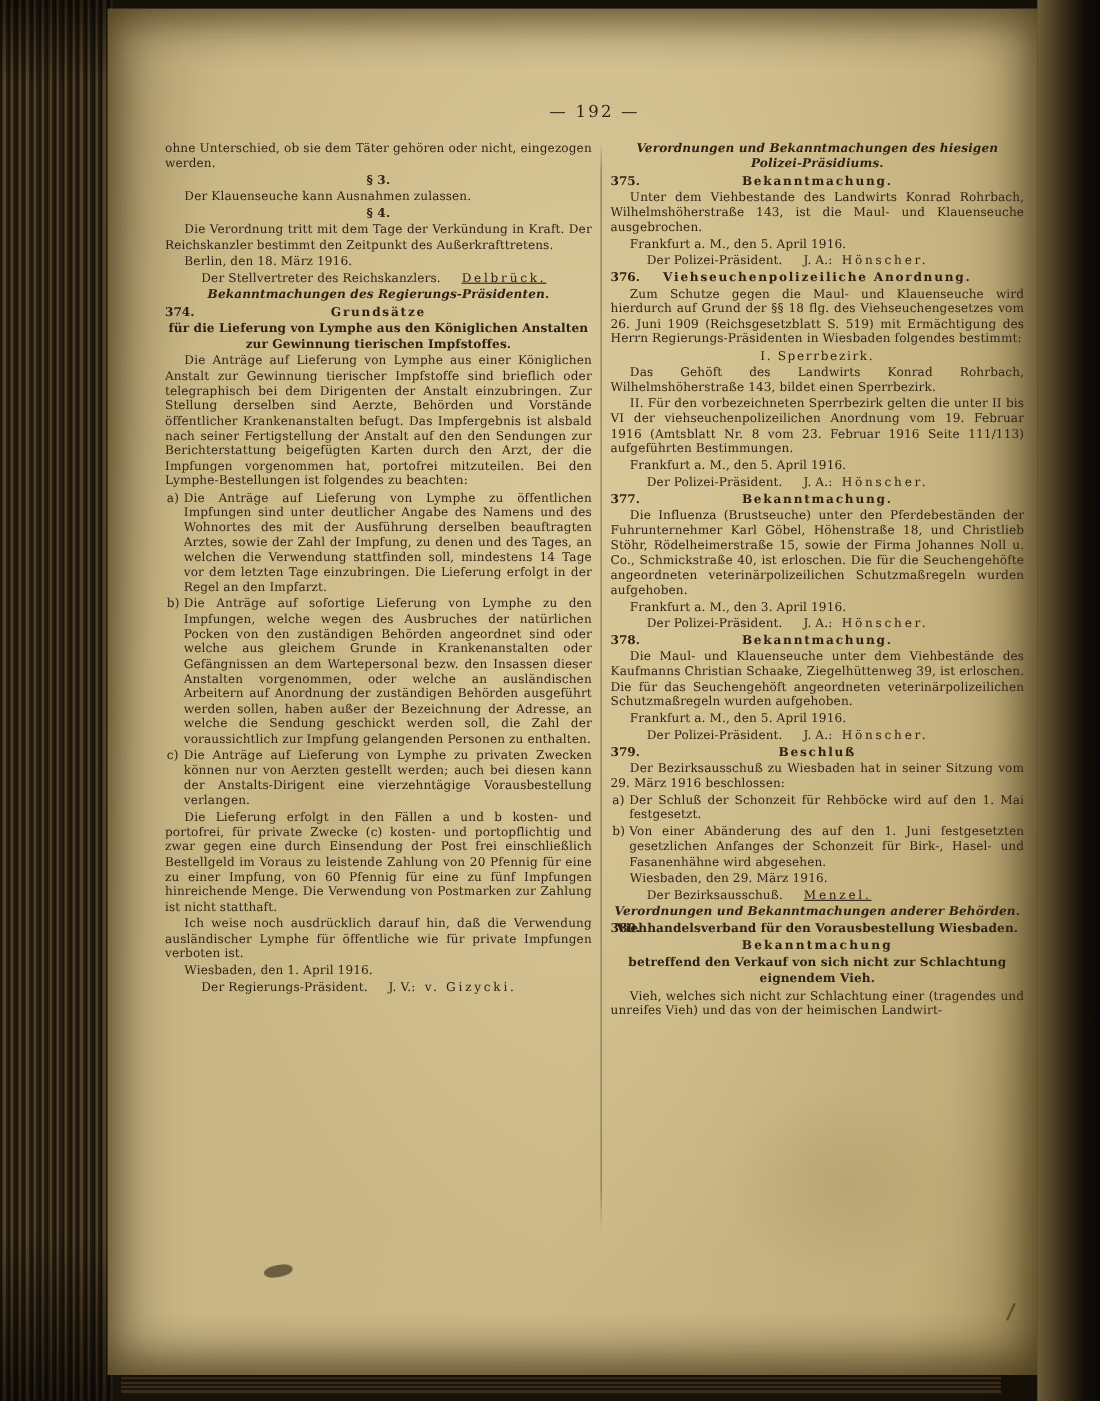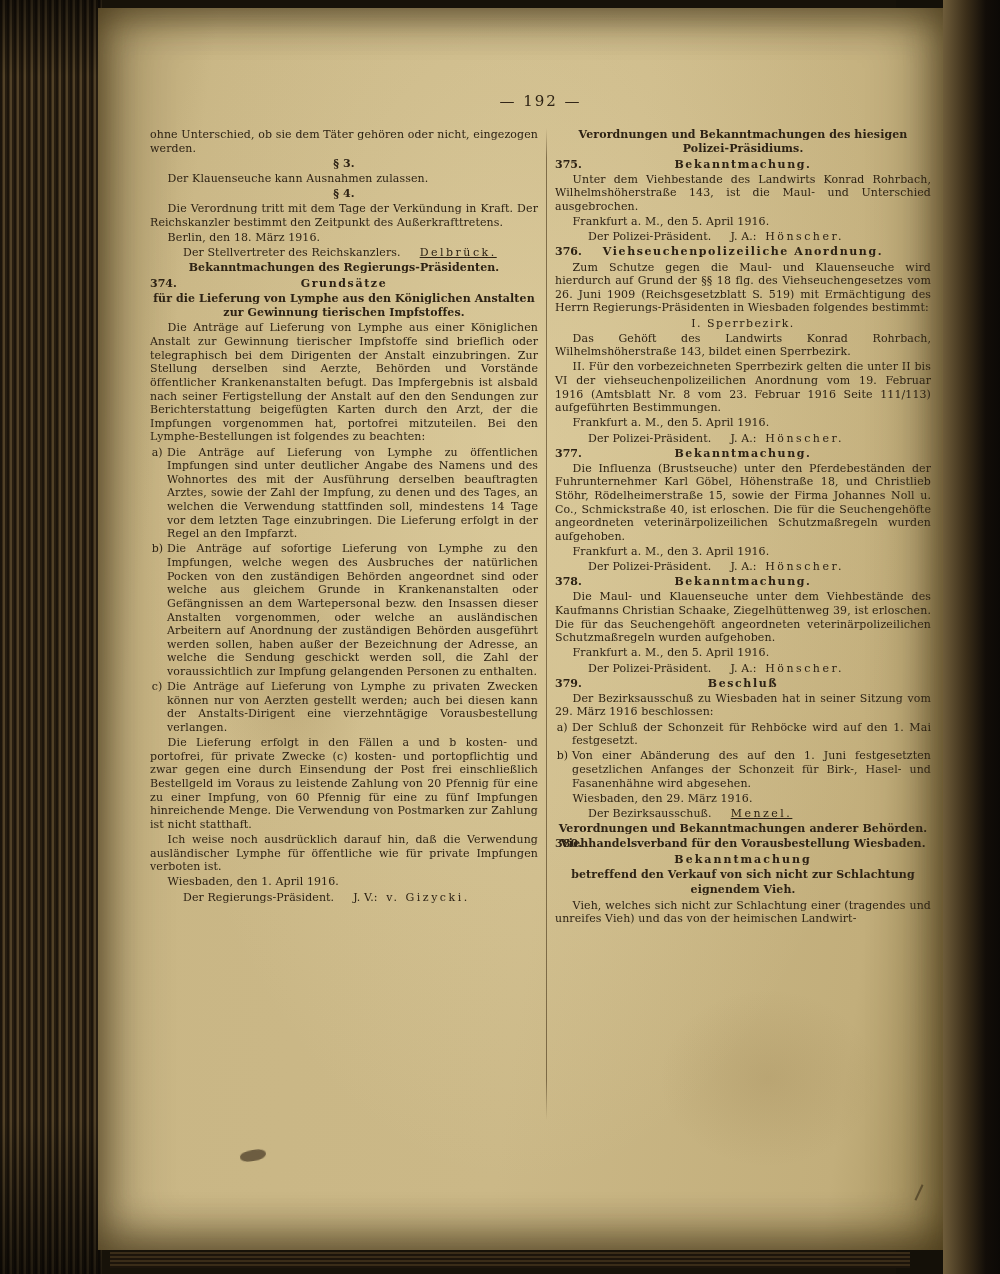--- a/index.html
+++ b/index.html
@@ -46,21 +46,21 @@
   .col-left{width:388px;}
   .col-right{width:376px;margin-left:17px;}
   .col-divider{position:absolute;left:396px;top:0;height:992px;width:1px;
     background:linear-gradient(180deg,rgba(70,52,24,0),rgba(70,52,24,.6) 3%,rgba(70,52,24,.6) 96%,rgba(70,52,24,0));}
 
   .col p, .col div, .col h2, .col h3{margin:0 0 1.5px;font-size:inherit;}
   .par{text-indent:1.6em;}
   .noindent{text-indent:0;}
   .sec-head{text-align:center;font-weight:bold;text-indent:0;margin:4px 0 1px;}
   .col-heading{font-weight:bold;text-align:center;text-indent:0;font-size:14px;
-    margin:8px 0 4px;line-height:1.28;}
+    margin:8px 0 4px;line-height:1.28;font-style:italic;}
   .item-head{position:relative;font-weight:bold;text-align:center;text-indent:0;margin:6px 0 2px;}
   .item-num{position:absolute;left:0;top:0;letter-spacing:0;}
   .item-title{letter-spacing:1.6px;}
   .sub-heading{font-weight:bold;text-align:center;text-indent:0;margin:1px 0 3px;
     font-size:13.2px;line-height:1.28;}
   .center-line{text-align:center;text-indent:0;margin:2px 0;letter-spacing:1.5px;}
   .list-item{position:relative;padding-left:1.55em;margin:1.5px 0;}
   .list-marker{position:absolute;left:.15em;top:0;}
   .dateline{text-indent:1.6em;margin:1px 0;}
   .signature{padding-left:3em;text-indent:0;margin:0 0 2px;white-space:nowrap;}
@@ -141,21 +141,21 @@
           </p>
         </div>
 
         <div class="col col-right">
           <h2 class="col-heading" style="margin-top:0;">Verordnungen und Bekanntmachungen des hiesigen Polizei-Präsidiums.</h2>
 
           <div class="item-head">
             <span class="item-num">375.</span>
             <span class="item-title">Bekanntmachung.</span>
           </div>
-          <p class="par">Unter dem Viehbestande des Landwirts Konrad Rohrbach, Wilhelmshöherstraße 143, ist die Maul- und Unterschied ausgebrochen.</p>
+          <p class="par">Unter dem Viehbestande des Landwirts Konrad Rohrbach, Wilhelmshöherstraße 143, ist die Maul- und Klauenseuche ausgebrochen.</p>
           <p class="dateline">Frankfurt a. M., den 5. April 1916.</p>
           <p class="signature">
             <span class="sig-role">Der Polizei-Präsident.</span>
             <span class="sig-initials">J. A.:</span>
             <span class="sig-name">Hönscher.</span>
           </p>
 
           <div class="item-head">
             <span class="item-num">376.</span>
             <span class="item-title">Viehseuchenpolizeiliche Anordnung.</span>

